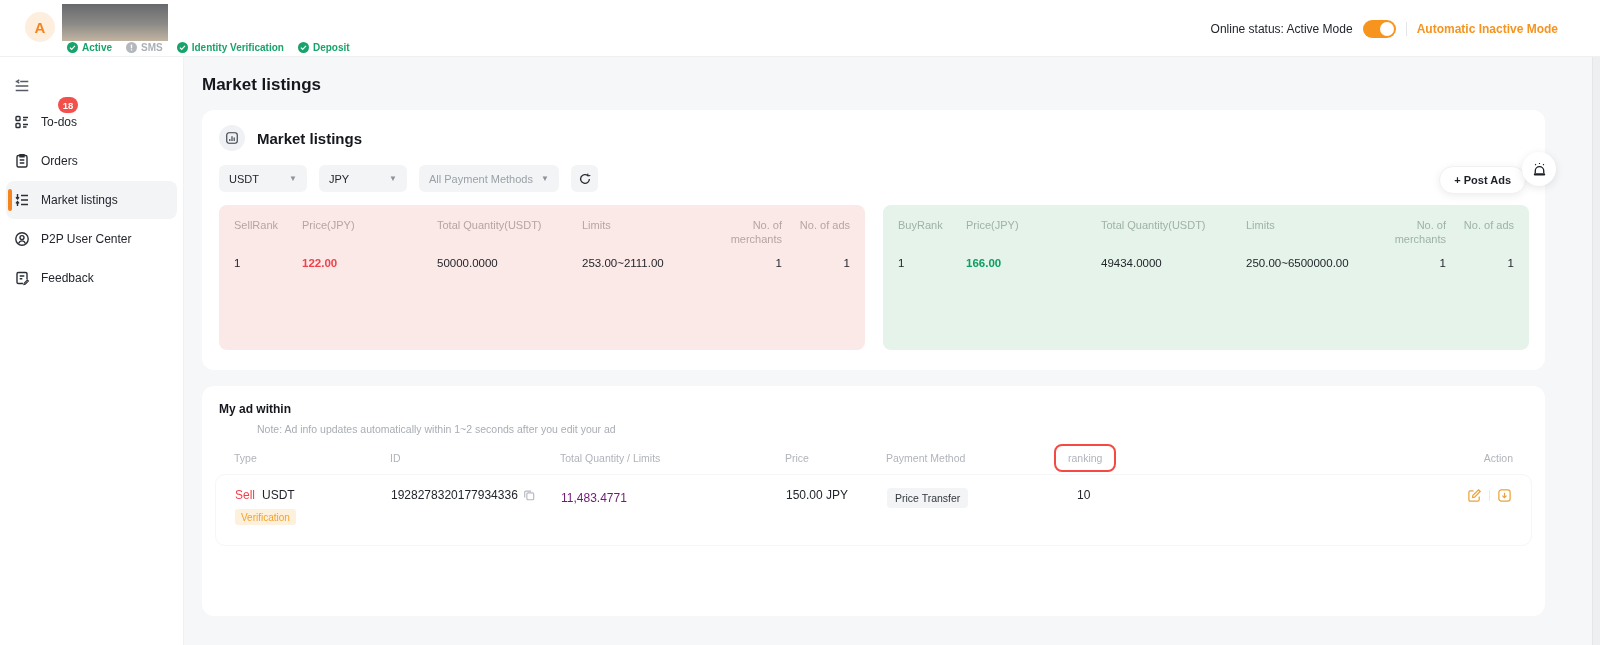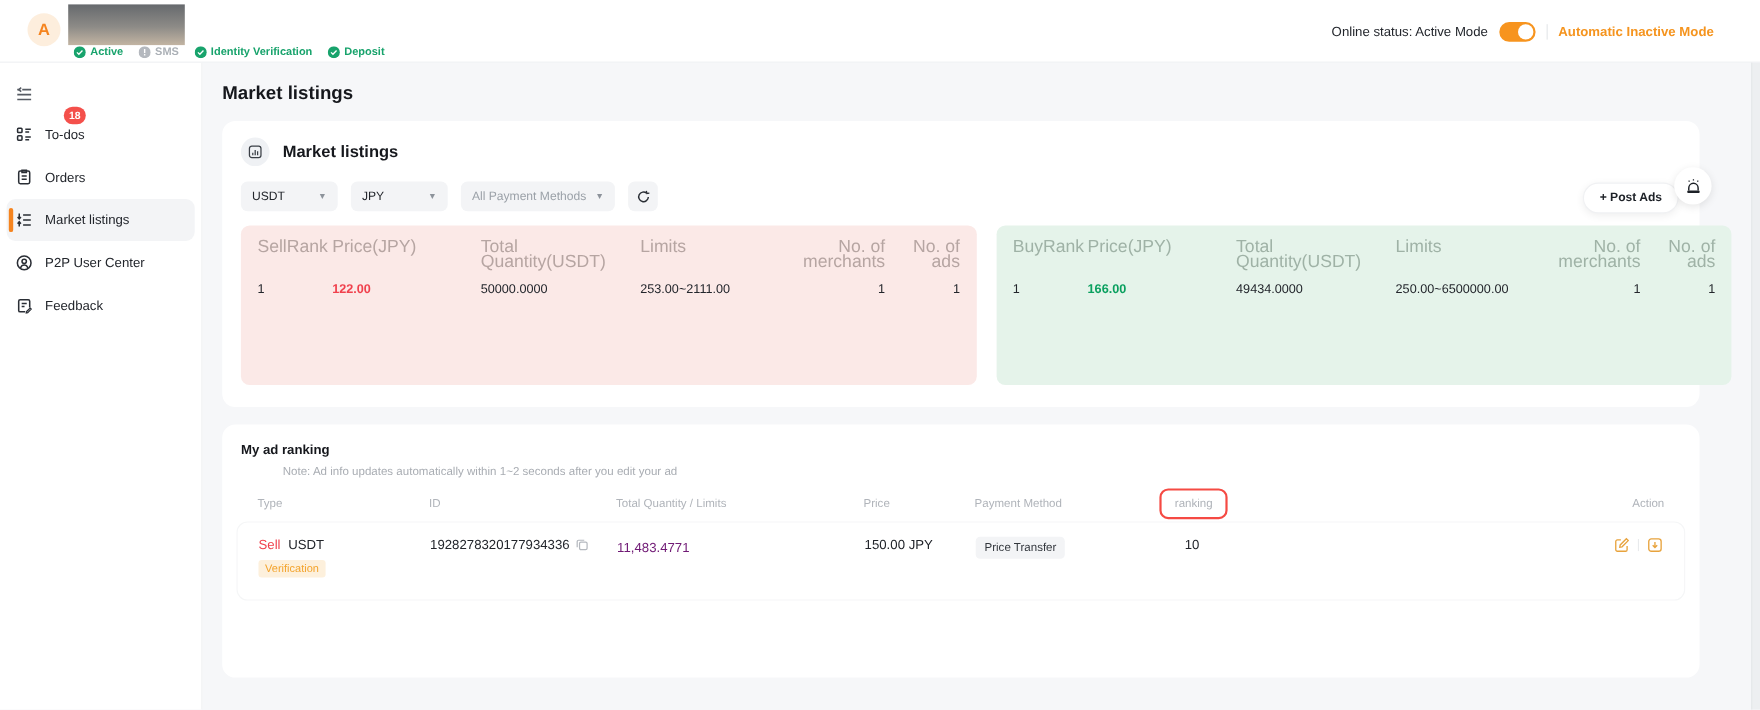--- a/index.html
+++ b/index.html
@@ -59,21 +59,21 @@
   .refresh-btn { width:27px; height:27px; background:#f3f4f6; border-radius:6px; display:flex;
                  align-items:center; justify-content:center; cursor:pointer; color:#2a2e35; }
   .post-ads { position:absolute; right:19px; top:56px; background:#fff; border:1px solid #f0f1f3;
               box-shadow:0 2px 8px rgba(0,0,0,.07); border-radius:16px; padding:7px 14px;
               font-size:11px; font-weight:bold; color:#1d2127; cursor:pointer; }
   .panels { display:flex; gap:18px; margin-top:13px; }
   .panel { flex:1; height:145px; border-radius:8px; padding:13px 15px; }
   .panel.sell { background:#fbe9e7; }
   .panel.buy  { background:#e5f3ea; }
   .p-grid { display:grid; grid-template-columns:68px 135px 145px 148px 1fr 68px; }
-  .p-head { font-size:16px; line-height:14px; }
+  .p-head { font-size:11px; line-height:14px; }
   .sell .p-head { color:#b6a5a2; } .buy .p-head { color:#9fb2a6; }
   .p-head .num, .p-val .num { text-align:right; }
   .p-val { font-size:11.5px; color:#23262c; margin-top:11px; }
   .price-red { color:#f0414d; font-weight:bold; }
   .price-green { color:#0aa05f; font-weight:bold; }
 
   .alarm-fab { position:absolute; left:1522px; top:152px; width:34px; height:34px; border-radius:50%;
                background:#fff; box-shadow:0 2px 8px rgba(0,0,0,.10); display:flex; align-items:center;
                justify-content:center; z-index:40; cursor:pointer; color:#1d2127; }
 
@@ -298,21 +298,21 @@
           <div>250.00~6500000.00</div>
           <div class="num">1</div>
           <div class="num">1</div>
         </div>
       </div>
     </div>
   </div>
 
   <div class="card card2">
     <div class="inner-pad">
-      <div class="rank-title">My ad ranking</div>
+      <div class="rank-title">My ad within</div>
       <div class="rank-note">Note: Ad info updates automatically within 1~2 seconds after you edit your ad</div>
     </div>
     <div class="ad-grid ad-head">
       <div>Type</div>
       <div>ID</div>
       <div>Total Quantity / Limits</div>
       <div>Price</div>
       <div>Payment Method</div>
       <div><span class="rank-hl">ranking</span></div>
       <div class="right">Action</div>

